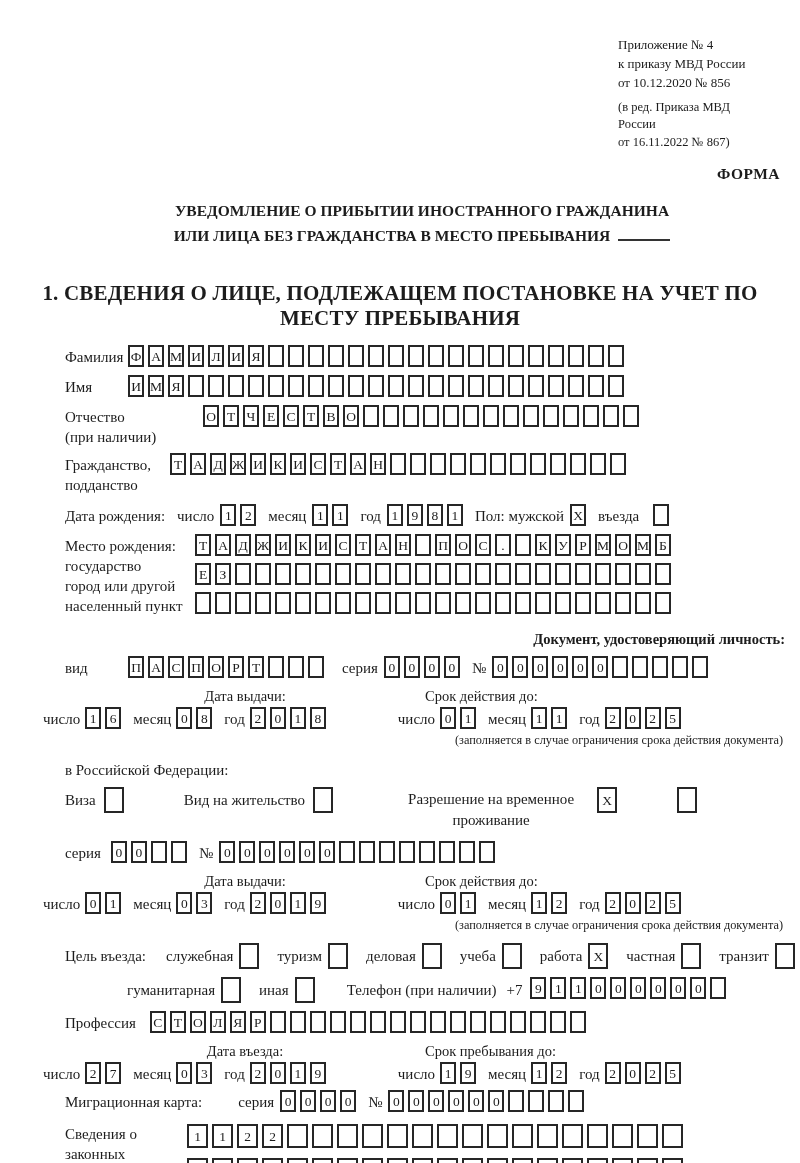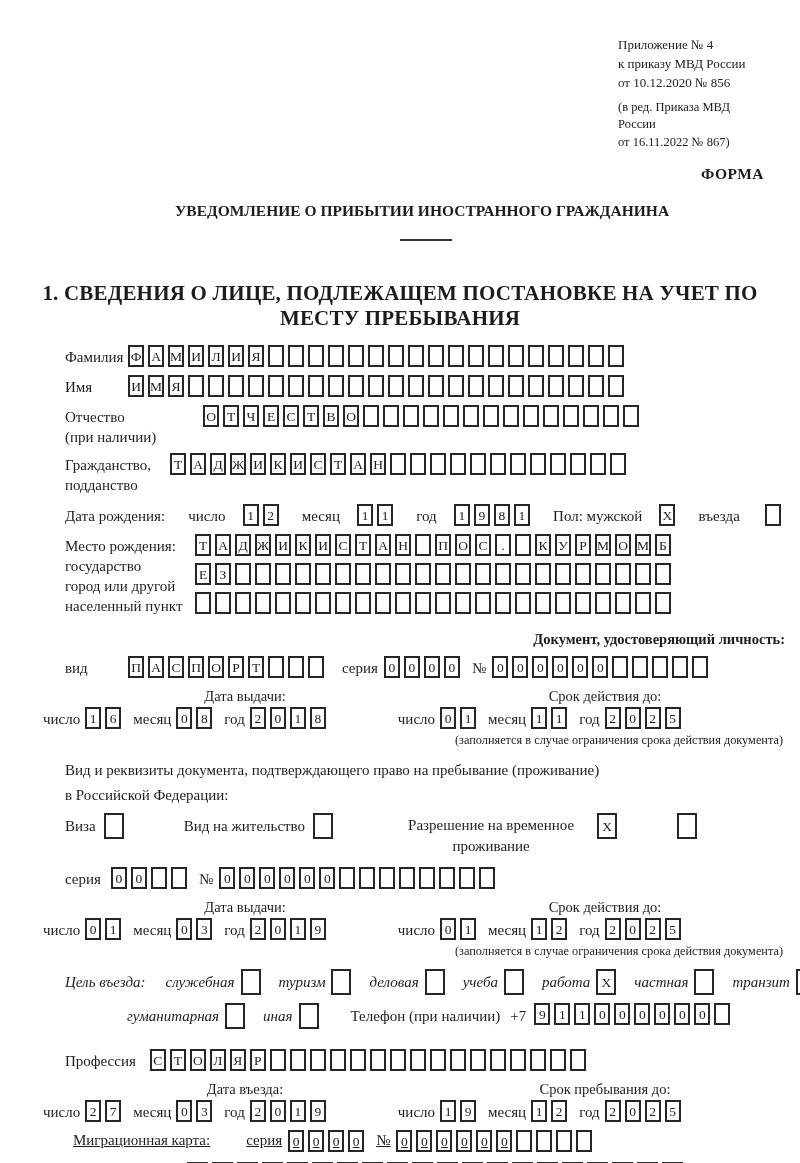--- a/index.html
+++ b/index.html
@@ -4,21 +4,21 @@
 <style>
   * { box-sizing: border-box; margin: 0; padding: 0; }
   html, body { background: #ffffff; }
   body {
     width: 800px; height: 1163px;
     font-family: "Liberation Serif", "DejaVu Serif", serif;
     color: #1c1c1c; font-size: 15px; position: relative; overflow: hidden;
   }
   .appendix { margin: 36px 30px 0 618px; font-size: 13px; line-height: 1.45; }
   .appendix-note { margin-top: 6px; font-size: 12.5px; line-height: 1.4; }
-  .forma { text-align: right; padding-right: 36px; margin-top: 14px; font-weight: bold; font-size: 15.5px; letter-spacing: .5px; }
+  .forma { text-align: right; padding-right: 20px; margin-top: 14px; font-weight: bold; font-size: 15.5px; letter-spacing: .5px; }
   .title { text-align: center; margin-top: 16px; font-weight: bold; font-size: 15.5px; line-height: 1.6; padding-left: 44px; }
   .blank-line { display: inline-block; width: 52px; height: 13px; border-bottom: 2px solid #333; margin-left: 8px; }
   .section-heading { text-align: center; margin-top: 32px; font-weight: bold; font-size: 21px; letter-spacing: .2px; }
 
   .form { margin: 14px 15px 0 65px; }
   .row { display: flex; align-items: flex-start; margin-bottom: 6px; }
   .lbl { flex: 0 0 auto; line-height: 24px; }
   .lbl-multi { flex: 0 0 auto; line-height: 1.35; padding-top: 2px; }
   .cells { display: flex; flex-wrap: nowrap; }
   .cell {
@@ -28,60 +28,60 @@
   }
   .wide .cell { width: 21px; height: 24px; line-height: 21px; }
   .stack > .cells { margin-bottom: 7px; }
   .w63 { width: 63px; } .w138 { width: 138px; } .w105 { width: 105px; }
   .w130 { width: 130px; } .w122 { width: 122px; }
   .gap8 { margin-left: 8px; } .gap14 { margin-left: 14px; } .gap20 { margin-left: 20px; font-family: Liberation Serif, serif; }
   .inline-lbl { line-height: 24px; margin-right: 6px; flex: 0 0 auto; }
   .centered-note { font-weight: bold; text-align: right; margin: 10px 0 8px 0; font-size: 14.5px; }
   .two-col-head { display: flex; margin: 8px 0 2px 0; font-size: 14.5px; }
   .two-col-head .left { width: 360px; text-align: center; }
-  .two-col-head .right { flex: 1; text-align: center; }
+  .two-col-head .right { flex: 1; }
   .dates-row { display: flex; align-items: flex-start; margin-bottom: 2px; margin-left: -22px; }
   .date-group { display: flex; align-items: flex-start; }
   .date-group .inline-lbl { margin-right: 5px; }
   .right-group { margin-left: 68px; }
   .note { text-align: right; font-size: 12.3px; margin: 2px 0 10px 0; padding-right: 2px; }
   .intro { line-height: 1.7; }
   .opts-row { display: flex; align-items: flex-start; margin: 4px 0 10px 0; gap: 36px; }
   .opt { display: flex; align-items: flex-start; }
   .opt .olabel { line-height: 26px; margin-right: 8px; }
   .opt .olabel-c { text-align: center; line-height: 1.4; margin-right: 8px; padding-top: 2px; }
   .opt3w { width: 196px; } .opt4w { width: 186px; }
   .cb .cell { width: 20px; height: 26px; line-height: 23px; }
   .purposes { display: flex; align-items: flex-start; margin-bottom: 8px; flex-wrap: nowrap; }
-  .purposes .plabel { line-height: 26px; margin: 0 6px 0 14px; white-space: nowrap; font-style: italic; }
+  .purposes .plabel { line-height: 26px; margin: 0 6px 0 14px; white-space: nowrap; }
   .purposes .plabel:first-child { margin-left: 0; }
   .indent { margin-left: 62px; }
-  .phone-lbl { line-height: 26px; margin: 0 10px 12px 28px; white-space: nowrap; }
+  .phone-lbl { line-height: 26px; margin: 0 10px 0 28px; white-space: nowrap; }
   .prefix { line-height: 26px; margin-right: 8px; font-size: 15px; }
-  .mig-row { display: flex; align-items: flex-end; margin: 4px 0 8px 8px; text-decoration: underline; }
+  .mig-row { display: flex; align-items: flex-start; margin: 4px 0 8px 0; }
 </style>
 </head>
 <body>
 
 <div class="appendix">
   <div>Приложение № 4</div>
   <div>к приказу МВД России</div>
   <div>от 10.12.2020 № 856</div>
   <div class="appendix-note">
     <div>(в ред. Приказа МВД России</div>
     <div>от 16.11.2022 № 867)</div>
   </div>
 </div>
 
 <div class="forma">ФОРМА</div>
 
 <div class="title">
   <div>УВЕДОМЛЕНИЕ О ПРИБЫТИИ ИНОСТРАННОГО ГРАЖДАНИНА</div>
   <div>
-    <span class="blank-line"></span>
+    <span>ИЛИ ЛИЦА БЕЗ ГРАЖДАНСТВА В МЕСТО ПРЕБЫВАНИЯ</span><span class="blank-line"></span>
   </div>
 </div>
 
 <div class="section-heading">1. СВЕДЕНИЯ О ЛИЦЕ, ПОДЛЕЖАЩЕМ ПОСТАНОВКЕ НА УЧЕТ ПО МЕСТУ ПРЕБЫВАНИЯ</div>
 
 <div class="form">
 
   <div class="row">
     <span class="lbl w63">Фамилия</span>
     <span class="cells">
@@ -200,21 +200,21 @@
         <span class="cell"></span>
         <span class="cell"></span>
         <span class="cell"></span>
         <span class="cell"></span>
         <span class="cell"></span>
         <span class="cell"></span>
         <span class="cell"></span>
       </span>
   </div>
 
-  <div class="row" style="margin-top:8px;justify-content:space-between;">
+  <div class="row" style="margin-top:8px;">
     <span class="inline-lbl" style="margin-right:12px;">Дата рождения:</span>
     <span class="inline-lbl">число</span>
     <span class="cells">
         <span class="cell">1</span>
         <span class="cell">2</span>
       </span>
     <span class="inline-lbl gap8">месяц</span>
     <span class="cells">
         <span class="cell">1</span>
         <span class="cell">1</span>
@@ -404,21 +404,20 @@
           <span class="cell">2</span>
           <span class="cell">0</span>
           <span class="cell">2</span>
           <span class="cell">5</span>
         </span>
     </span>
   </div>
   <div class="note">(заполняется в случае ограничения срока действия документа)</div>
 
   <div class="intro">
-    <div>Вид и реквизиты документа, подтверждающего право на пребывание (проживание)</div>
     <div>в Российской Федерации:</div>
   </div>
 
   <div class="opts-row">
     <span class="opt">
       <span class="olabel">Виза</span>
       <span class="cells cb">
           <span class="cell"></span>
         </span>
     </span>

